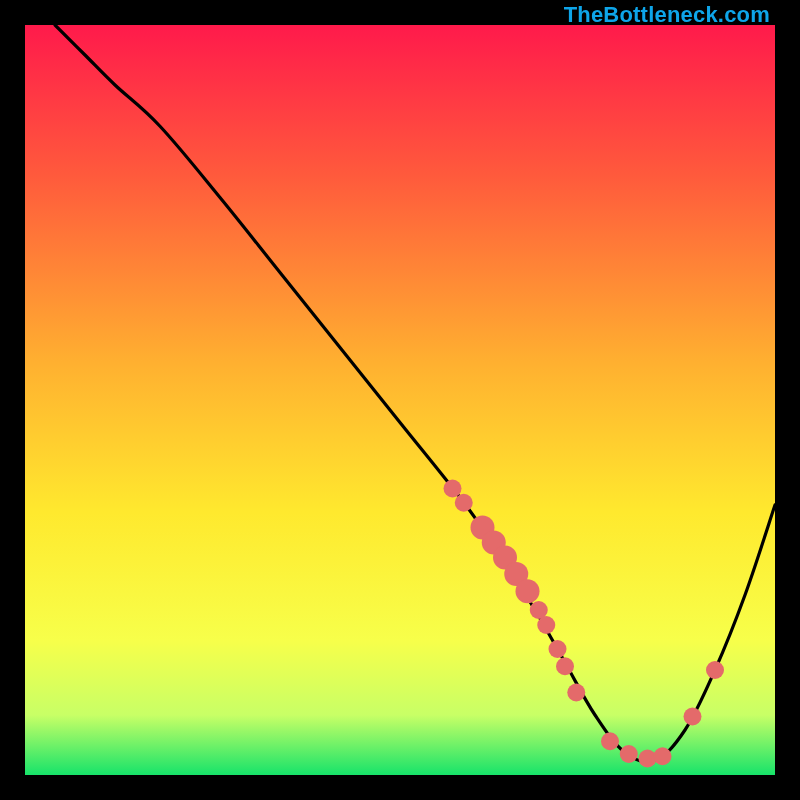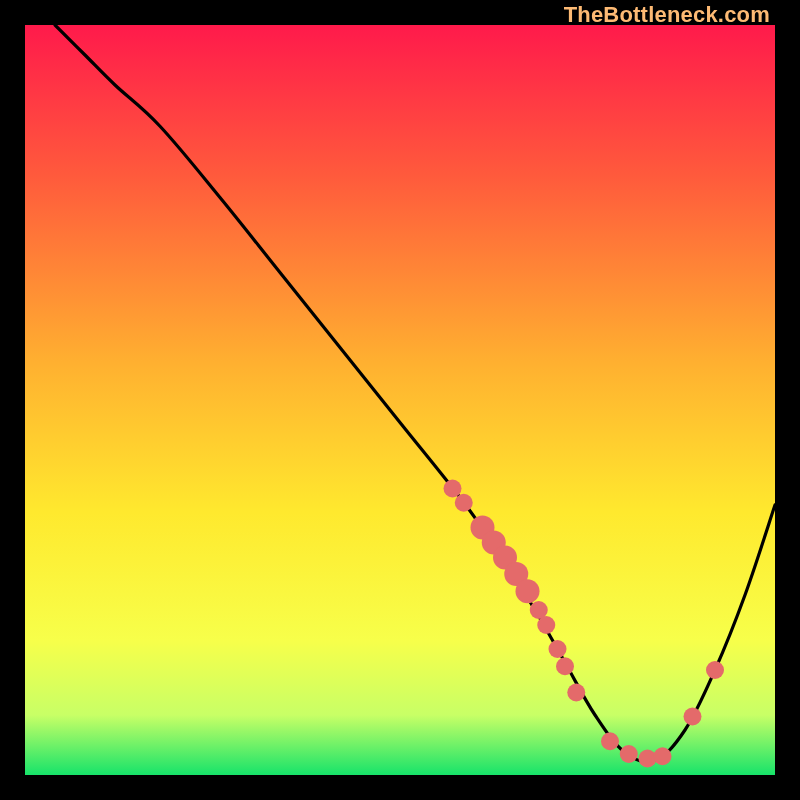--- a/index.html
+++ b/index.html
@@ -1,21 +1,21 @@
 <!DOCTYPE html>
 <html><head>
 <meta charset="utf-8">
 <style>
   * { margin: 0; padding: 0; box-sizing: border-box; }
   html, body { width: 800px; height: 800px; background: #000; overflow: hidden; }
   .watermark {
     position: absolute;
     top: 2px;
     right: 30px;
-    color: #fdba74;
+    color: #0ea5e9;
     font-family: Arial, Helvetica, sans-serif;
     font-size: 22px;
     font-weight: bold;
     letter-spacing: 0.2px;
     z-index: 10;
   }
   .plot {
     position: absolute;
     left: 25px;
     top: 25px;

